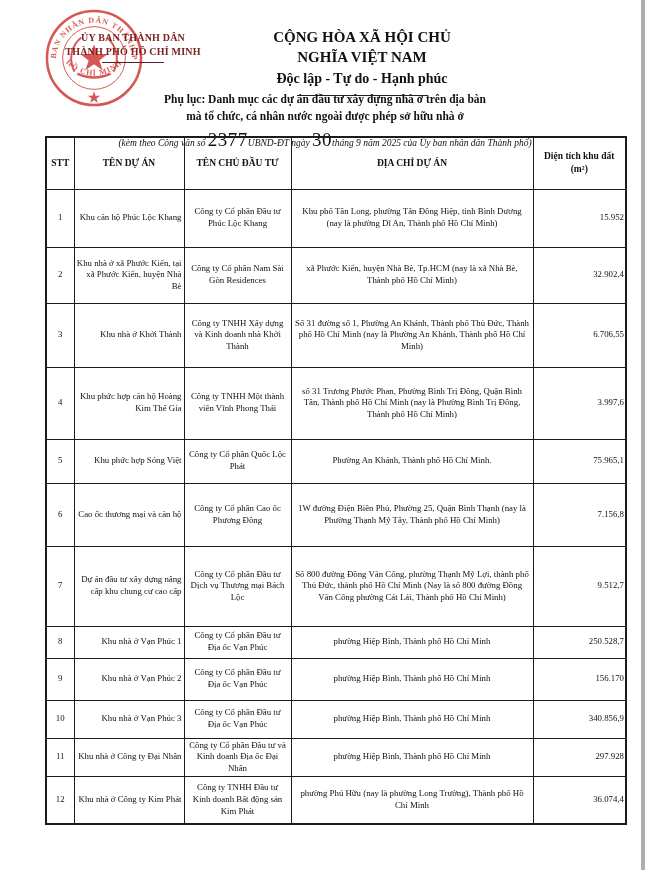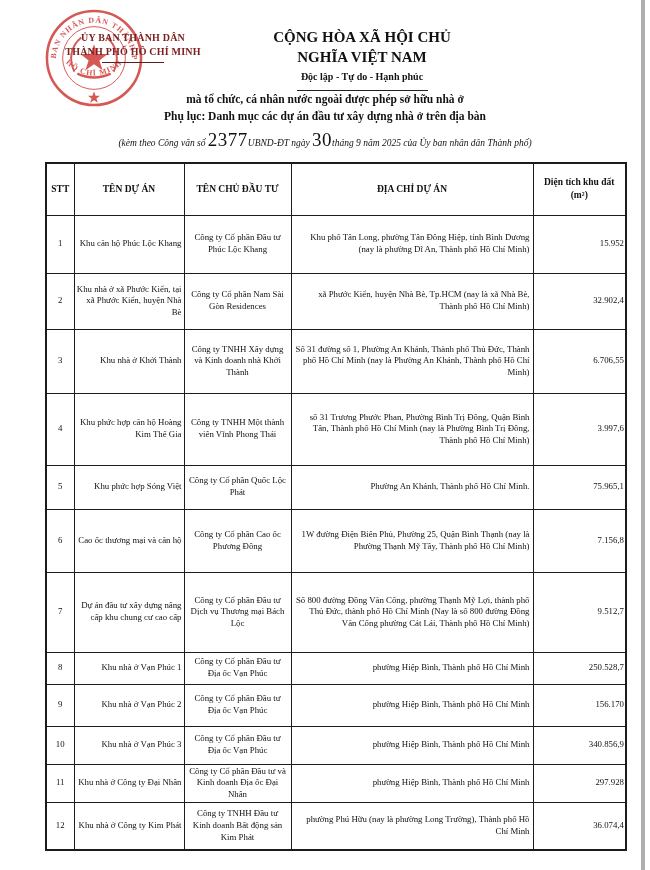--- a/index.html
+++ b/index.html
@@ -12,43 +12,43 @@
   
   .seal{position:absolute;left:45px;top:9px;width:98px;height:98px;opacity:.82;}
   .org-block{position:absolute;left:43px;top:31px;width:180px;text-align:center;
     color:#7b2221;font-weight:bold;line-height:1.35;}
   .org-line1{font-size:10px;letter-spacing:.2px;}
   .org-line2{font-size:10px;letter-spacing:.2px;}
   .rule{border-top:1px solid #222;height:0;}
   .rule-org{width:62px;margin:4px auto 0;border-top-color:#5a2020;}
   .national-block{position:absolute;left:262px;top:28px;width:200px;text-align:center;line-height:1.3;}
   .nat-line1{font-size:15px;font-weight:bold;}
-  .nat-line2{font-size:10px;font-weight:bold;margin-top:3px;}
+  .nat-line2{font-size:14px;font-weight:bold;margin-top:3px;}
   .rule-nat{width:131px;margin:7px auto 0;}
 
   .title-block{position:absolute;left:25px;top:91px;width:600px;text-align:center;line-height:1.45;}
   .title-line{font-size:11.5px;font-weight:bold;}
   .subtitle{font-size:9.5px;font-style:italic;margin-top:2px;white-space:nowrap;}
   .fill-num{font-size:19px;font-style:normal;letter-spacing:.5px;}
 
   
   table.doc{
-    position:absolute;left:45px;top:162px;width:580px;
+    position:absolute;left:45px;top:136px;width:580px;
     border-collapse:collapse;table-layout:fixed;
     font-size:8.8px;line-height:1.32;
   }
   table.doc th,table.doc td{border:1px solid #1c1c1c;vertical-align:middle;overflow:hidden;}
   table.doc{border:2px solid #1c1c1c;}
   table.doc thead th{border-bottom:1.8px solid #1c1c1c;font-size:9.5px;font-weight:bold;
     text-align:center;padding:2px;}
   th.h-area{font-size:9px;line-height:1.35;}
   td.c-stt{text-align:center;}
   td.c-name{text-align:right;padding:1px 2px;}
   td.c-inv{text-align:center;padding:1px 3px;}
-  td.c-addr{text-align:right;padding:1px 3px;}
+  td.c-addr{text-align:center;padding:1px 3px;}
   td.c-area{text-align:right;padding:1px 1px 1px 2px;}
 </style>
 </head>
 <body>
 
 <div class="page">
   <div class="page-edge"></div>
 
   <div class="seal">
     <svg viewBox="0 0 100 100" width="98" height="98">
@@ -79,22 +79,22 @@
     <div class="rule rule-org"></div>
   </div>
 
   <div class="national-block">
     <div class="nat-line1">CỘNG HÒA XÃ HỘI CHỦ NGHĨA VIỆT NAM</div>
     <div class="nat-line2">Độc lập - Tự do - Hạnh phúc</div>
     <div class="rule rule-nat"></div>
   </div>
 
   <div class="title-block">
+    <div class="title-line">Phụ lục: Danh mục các dự án đầu tư xây dựng nhà ở trên địa bàn</div>
     <div class="title-line">mà tổ chức, cá nhân nước ngoài được phép sở hữu nhà ở</div>
-    <div class="title-line">Phụ lục: Danh mục các dự án đầu tư xây dựng nhà ở trên địa bàn</div>
     <div class="subtitle"><span>(kèm theo Công văn số </span><span class="fill-num">2377</span><span>UBND-ĐT ngày </span><span class="fill-num">30</span><span>tháng 9 năm 2025 của Ủy ban nhân dân Thành phố)</span></div>
   </div>
 
   <table class="doc">
     <colgroup>
         <col style="width:28px">
         <col style="width:110px">
         <col style="width:107px">
         <col style="width:242px">
         <col style="width:93px">

